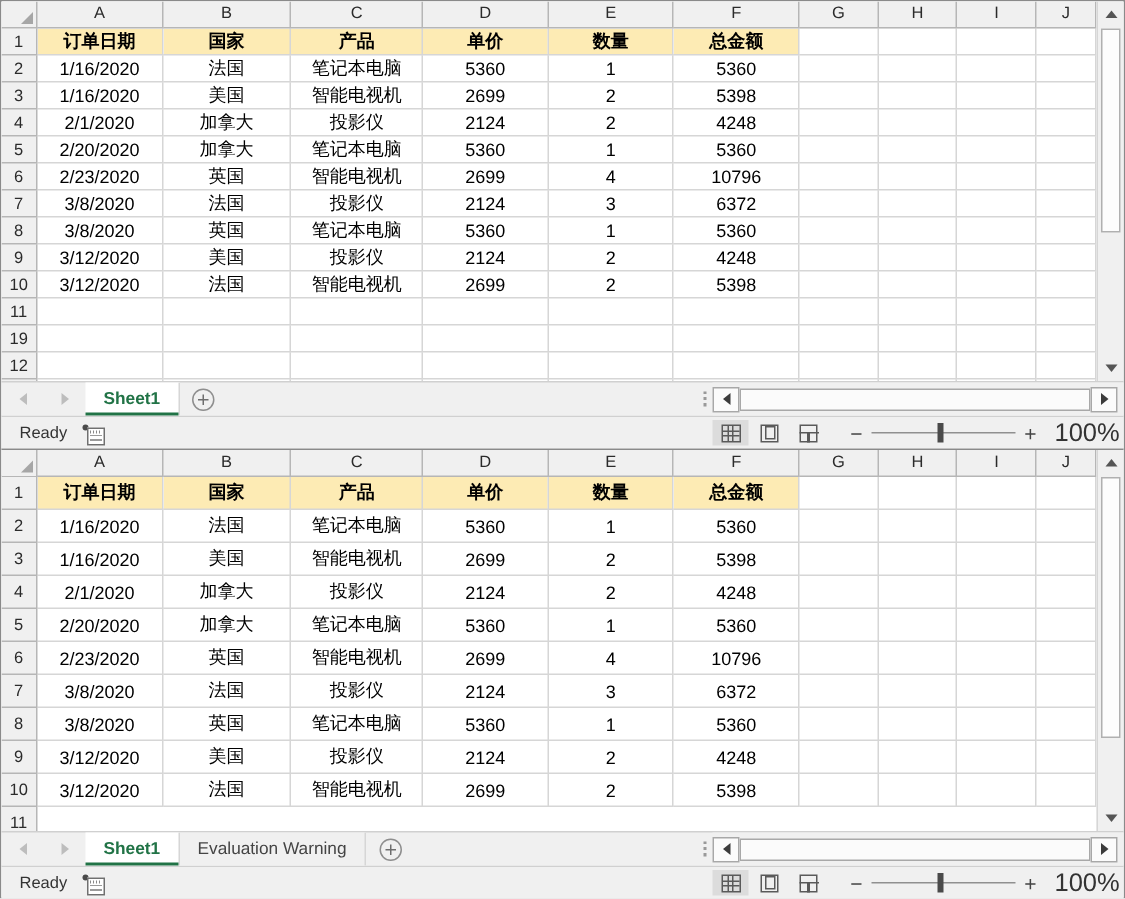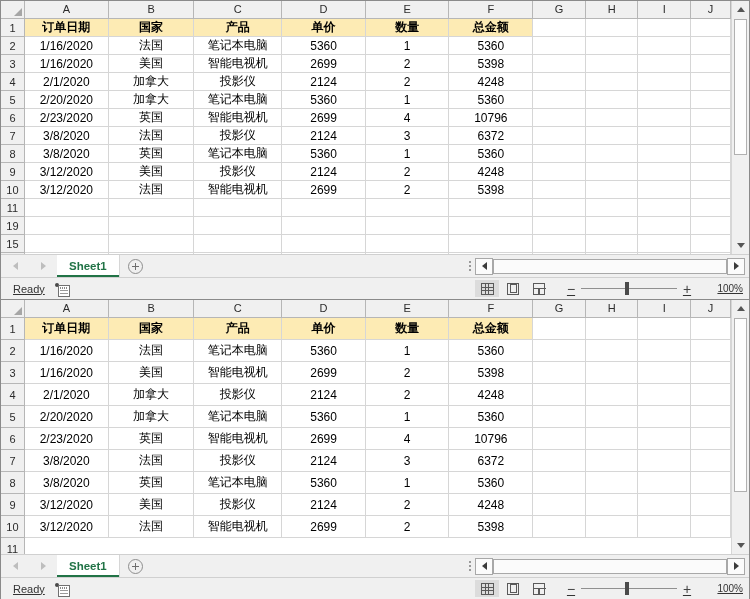--- a/index.html
+++ b/index.html
@@ -160,21 +160,20 @@
   .tri-r { width:0;height:0;border-top:4px solid transparent;border-bottom:4px solid transparent;border-left:5px solid #3b3b3b; }
 
   
   .statusbar {
     height: 21px; flex: 0 0 21px;
     background: #f0f0f0;
     border-top: 1px solid #d0d0d0;
     display: flex; align-items: center;
     font-size: 11px; color: #333;
     padding: 0 6px;
-    text-decoration: underline;
   }
   .status-ready { padding: 0 6px 0 6px; }
   .status-icon {
     width: 14px; height: 12px; position: relative; margin-left: 4px;
   }
   .status-icon .si-box { position:absolute; left:3px; top:2px; width:10px; height:10px; border:1px solid #707070; background:#fff; }
   .status-icon .si-box::before {
     content:""; position:absolute; left:1px; top:1px; right:1px; height:2px;
     background: repeating-linear-gradient(to right,#8a8a8a 0 1px, transparent 1px 2px);
   }
@@ -203,21 +202,21 @@
 
   
   .ic-break { width: 12px; height: 12px; border: 1.5px solid #5a5a5a; box-sizing: border-box; position: relative; }
   .ic-break::before { content:""; position:absolute; left:-1.5px; right:-1.5px; top:4px; height:1.5px; background:#5a5a5a; }
   .ic-break::after { content:""; position:absolute; top:4px; bottom:-1.5px; left:4px; width:1.5px; background:#5a5a5a; }
 
   .zoomctl { display:flex; align-items:center; gap:0; }
   .zm-minus, .zm-plus { width: 16px; text-align:center; font-size: 14px; color:#444; line-height: 10px; }
   .zm-track { width: 96px; height: 1px; background: #909090; position: relative; margin: 0 2px; }
   .zm-handle { position:absolute; top:-6px; left: 44px; width: 4px; height: 13px; background: #4a4a4a; }
-  .zm-pct { width: 40px; text-align: right; font-size: 10px; color:#333; margin-left: 8px; }
+  .zm-pct { width: 40px; text-align: center; font-size: 17px; color:#333; margin-left: 8px; }
 </style>
 </head>
 <body>
 
 <div class="app">
 
   <div class="pane top">
 
     <div class="grid-area">
       <div class="grid-scrollwrap">
@@ -401,21 +400,21 @@
                 <td class="cell empty" style="height: 17px;"></td>
                 <td class="cell empty" style="height: 17px;"></td>
                 <td class="cell empty" style="height: 17px;"></td>
                 <td class="cell empty" style="height: 17px;"></td>
                 <td class="cell empty" style="height: 17px;"></td>
                 <td class="cell empty" style="height: 17px;"></td>
                 <td class="cell empty" style="height: 17px;"></td>
                 <td class="cell empty" style="height: 17px;"></td>
               </tr>
               <tr class="emptyrow">
-                <td class="rowhead" style="height: 17px;">15</td>
+                <td class="rowhead" style="height: 17px;">12</td>
                 <td class="cell empty" style="height: 17px;"></td>
                 <td class="cell empty" style="height: 17px;"></td>
                 <td class="cell empty" style="height: 17px;"></td>
                 <td class="cell empty" style="height: 17px;"></td>
                 <td class="cell empty" style="height: 17px;"></td>
                 <td class="cell empty" style="height: 17px;"></td>
                 <td class="cell empty" style="height: 17px;"></td>
                 <td class="cell empty" style="height: 17px;"></td>
                 <td class="cell empty" style="height: 17px;"></td>
                 <td class="cell empty" style="height: 17px;"></td>
@@ -702,20 +701,23 @@
     </div>
 
     <div class="tabbar">
       <div class="tab-navs">
         <span class="navarrow left"></span>
         <span class="navarrow right"></span>
       </div>
       <div class="tab active">
         <span>Sheet1</span>
       </div>
+      <div class="tab">
+        <span>Evaluation Warning</span>
+      </div>
       <div class="tab-add">
         <span class="plus-circle"></span>
       </div>
       <div class="tabbar-filler"></div>
       <div class="hsplit">
         <span class="hsplit-dots"></span>
       </div>
       <div class="hscroll">
         <div class="hs-btn">
             <span class="tri-l"></span>

